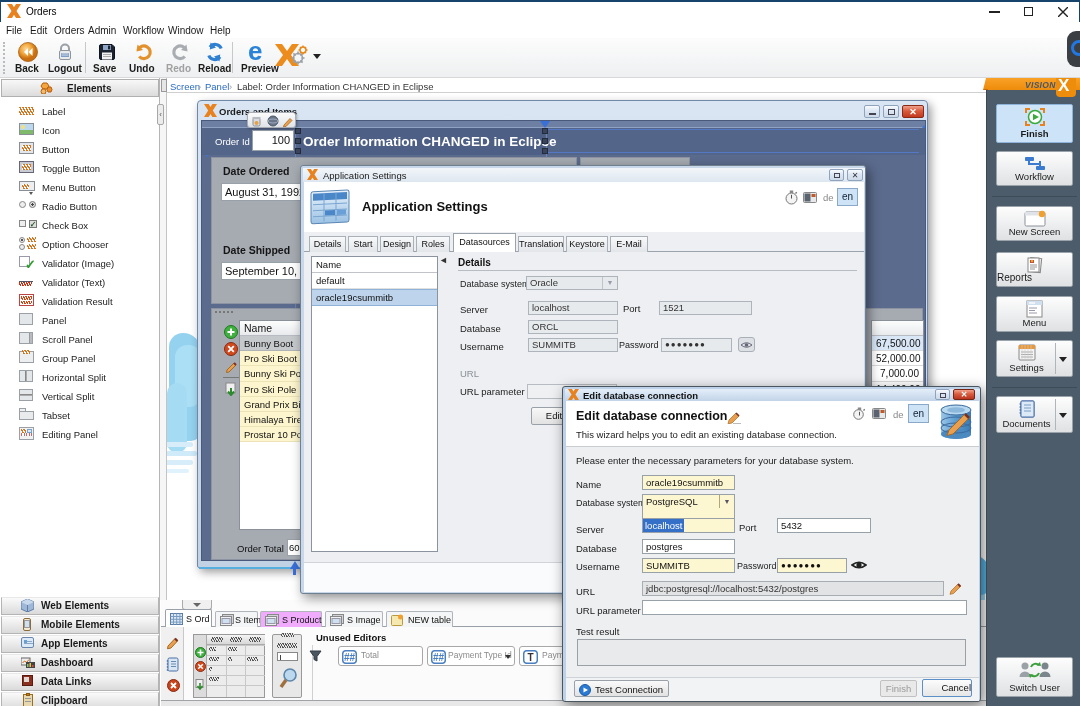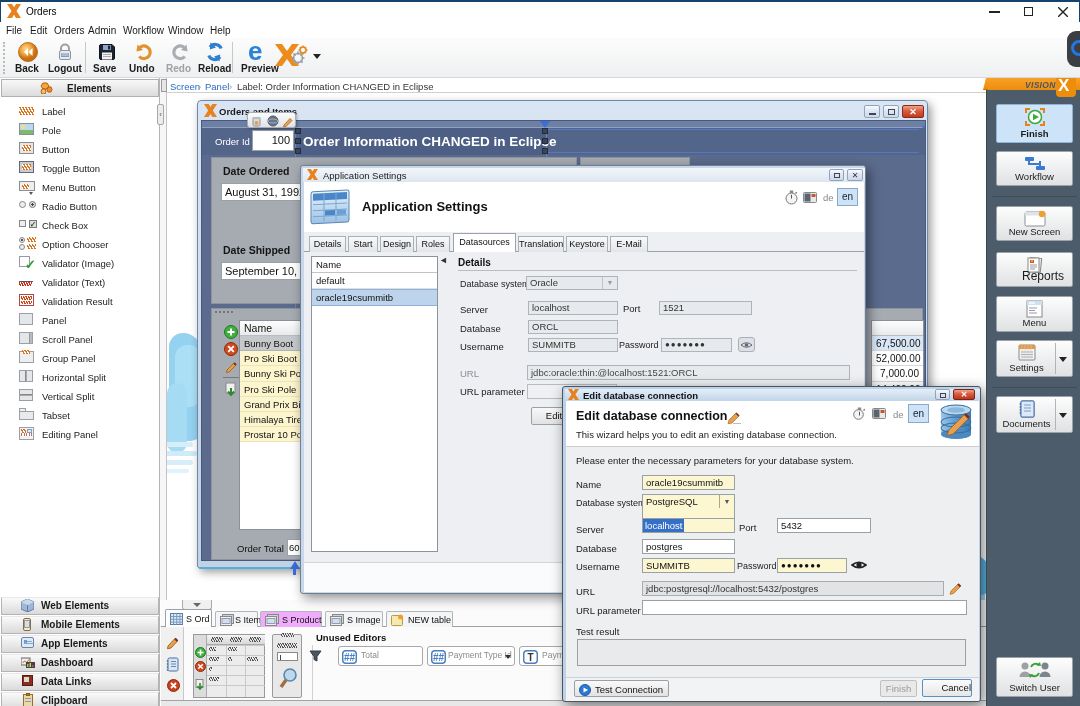--- a/index.html
+++ b/index.html
@@ -114,21 +114,21 @@
 <div id="palette">
     <div class="a" style="left:19px;top:104px;width:18px;height:15px">
       <div style="width:15px;height:8px;margin-top:3px;background:repeating-linear-gradient(60deg,#fff 0 1.2px,#d8731e 1.2px 2.6px)"></div>
     </div>
     <div class="lbl" style="left:42px;top:106px;color:#222">Label</div>
     <div class="a" style="left:19px;top:123px;width:18px;height:15px">
       <div style="width:15px;height:12px;border:1px solid #8a8f96;background:linear-gradient(#bcd8ee 55%,#7fb96a 55%)">
         <div style="width:4px;height:4px;border-radius:50%;background:#f4e07a;margin:1px"></div>
       </div>
     </div>
-    <div class="lbl" style="left:42px;top:125px;color:#222">Pole</div>
+    <div class="lbl" style="left:42px;top:125px;color:#222">Icon</div>
     <div class="a" style="left:19px;top:142px;width:18px;height:15px">
       <div style="width:15px;height:12px;border:1px solid #8a8f96;background:#e3e6ea">
         <div style="width:9px;height:6px;margin:2px;background:repeating-linear-gradient(60deg,#fff 0 1.2px,#d8731e 1.2px 2.6px)"></div>
       </div>
     </div>
     <div class="lbl" style="left:42px;top:144px;color:#222">Button</div>
     <div class="a" style="left:19px;top:161px;width:18px;height:15px">
       <div style="width:15px;height:12px;border:1px solid #667;background:#c9cdd3">
         <div style="width:9px;height:6px;margin:2px;background:repeating-linear-gradient(60deg,#fff 0 1.2px,#d8731e 1.2px 2.6px)"></div>
       </div>
@@ -458,21 +458,20 @@
       <div class="lbl" style="left:322px;top:137px">Port</div>
       <div class="fld gry" style="left:358px;top:135px;width:93px;height:14px;line-height:12px">1521</div>
       <div class="fld gry" style="left:227px;top:154px;width:90px;height:14px;line-height:12px">ORCL</div>
       <div class="fld gry" style="left:227px;top:172px;width:90px;height:14px;line-height:12px">SUMMITB</div>
       <div class="lbl" style="left:318px;top:174px;font-size:9px">Password</div>
       <div class="fld gry" style="left:360px;top:172px;width:71px;height:14px;letter-spacing:1px;font-size:8px;line-height:12px;font-weight:bold">●●●●●●●</div>
       <div class="a" style="left:437px;top:171px;width:17px;height:15px;background:#dde1e5;border:1px solid #aab0b8;border-radius:3px"><svg width="13" height="10" style="margin:2px 0 0 1px">
           <path d="M1 5 Q6.5 0.5 12 5 Q6.5 9.5 1 5 Z" fill="none" stroke="#667" stroke-width="1"></path>
           <circle cx="6.5" cy="5" r="1.8" fill="#667"></circle>
         </svg></div>
-      <div class="fld gry" style="left:226px;top:199px;width:323px;height:15px;line-height:13px;color:#444">jdbc:oracle:thin:@localhost:1521:ORCL</div>
       <div class="fld" style="left:226px;top:218px;width:90px;height:15px;background:#eef0f2;border-color:#b8bcc2"></div>
       <div class="a" style="left:230px;top:241px;width:54px;height:18px;background:linear-gradient(#f8f8f8,#e2e2e2);border:1px solid #9aa0a8;border-radius:2px;text-align:center;font-size:9.5px;line-height:16px">Edit...</div>
       <div class="a" style="left:3px;top:396px;width:560px;height:30px;background:#fafbfc;border-top:1px solid #d0d4d8"></div>
     </div>
   </div>
 <div id="bottom-panel">
     <div class="a" style="left:161px;top:600px;width:825px;height:106px;background:#fbfbfb;z-index:3;overflow:hidden">
       <div class="a" style="left:21px;top:0px;width:30px;height:10px;background:#f0f0f0;border:1px solid #aaa;border-top:none;border-radius:0 0 3px 3px;text-align:center">
         <div style="width:0;height:0;margin:3px auto;border-left:4px solid transparent;border-right:4px solid transparent;border-top:4px solid #666"></div>
       </div>
@@ -731,21 +730,21 @@
       <div style="position:absolute;left:0;right:0px;bottom:3px;text-align:center;font-size:9.5px;font-weight:normal;color:#1a1a1a">New Screen</div>
     </div>
     <div class="a" style="left:996px;top:252px;width:77px;height:35px;background:linear-gradient(#fdfdfd,#dfe1e3);border:1px solid #9aa2aa;border-radius:2px;z-index:21">
       <div style="position:absolute;left:0;right:0px;top:3px;text-align:center"><svg width="18" height="18">
           <rect x="4" y="2" width="11" height="14" fill="#e8e8e8" stroke="#888" transform="rotate(6 9 9)"></rect>
           <rect x="2" y="2" width="11" height="14" fill="#fff" stroke="#888"></rect>
           <rect x="4" y="4" width="4" height="3" fill="#c05030"></rect>
           <path d="M4 9 h7 M4 11 h7 M4 13 h5" stroke="#999"></path>
           <circle cx="6" cy="5" r="1.2" fill="#f0a030"></circle>
         </svg></div>
-      <div style="position:absolute;left:0;right:8px;bottom:3px;text-align:right;font-size:12px;font-weight:normal;color:#1a1a1a">Reports</div>
+      <div style="position:absolute;left:0;right:0px;bottom:3px;text-align:left;font-size:10px;font-weight:normal;color:#1a1a1a">Reports</div>
     </div>
     <div class="a" style="left:996px;top:296px;width:77px;height:36px;background:linear-gradient(#fdfdfd,#dfe1e3);border:1px solid #9aa2aa;border-radius:2px;z-index:21">
       <div style="position:absolute;left:0;right:0px;top:3px;text-align:center"><svg width="17" height="18">
           <rect x="1" y="1" width="15" height="16" fill="#fff" stroke="#888"></rect>
           <rect x="1" y="1" width="15" height="4" fill="#cfe0f0"></rect>
           <rect x="3" y="2" width="6" height="2" fill="#f0f4f8"></rect>
           <path d="M3 8 h8 M3 10.5 h6 M3 13 h8" stroke="#99a"></path>
         </svg></div>
       <div style="position:absolute;left:0;right:0px;bottom:3px;text-align:center;font-size:9.5px;font-weight:normal;color:#1a1a1a">Menu</div>
     </div>

